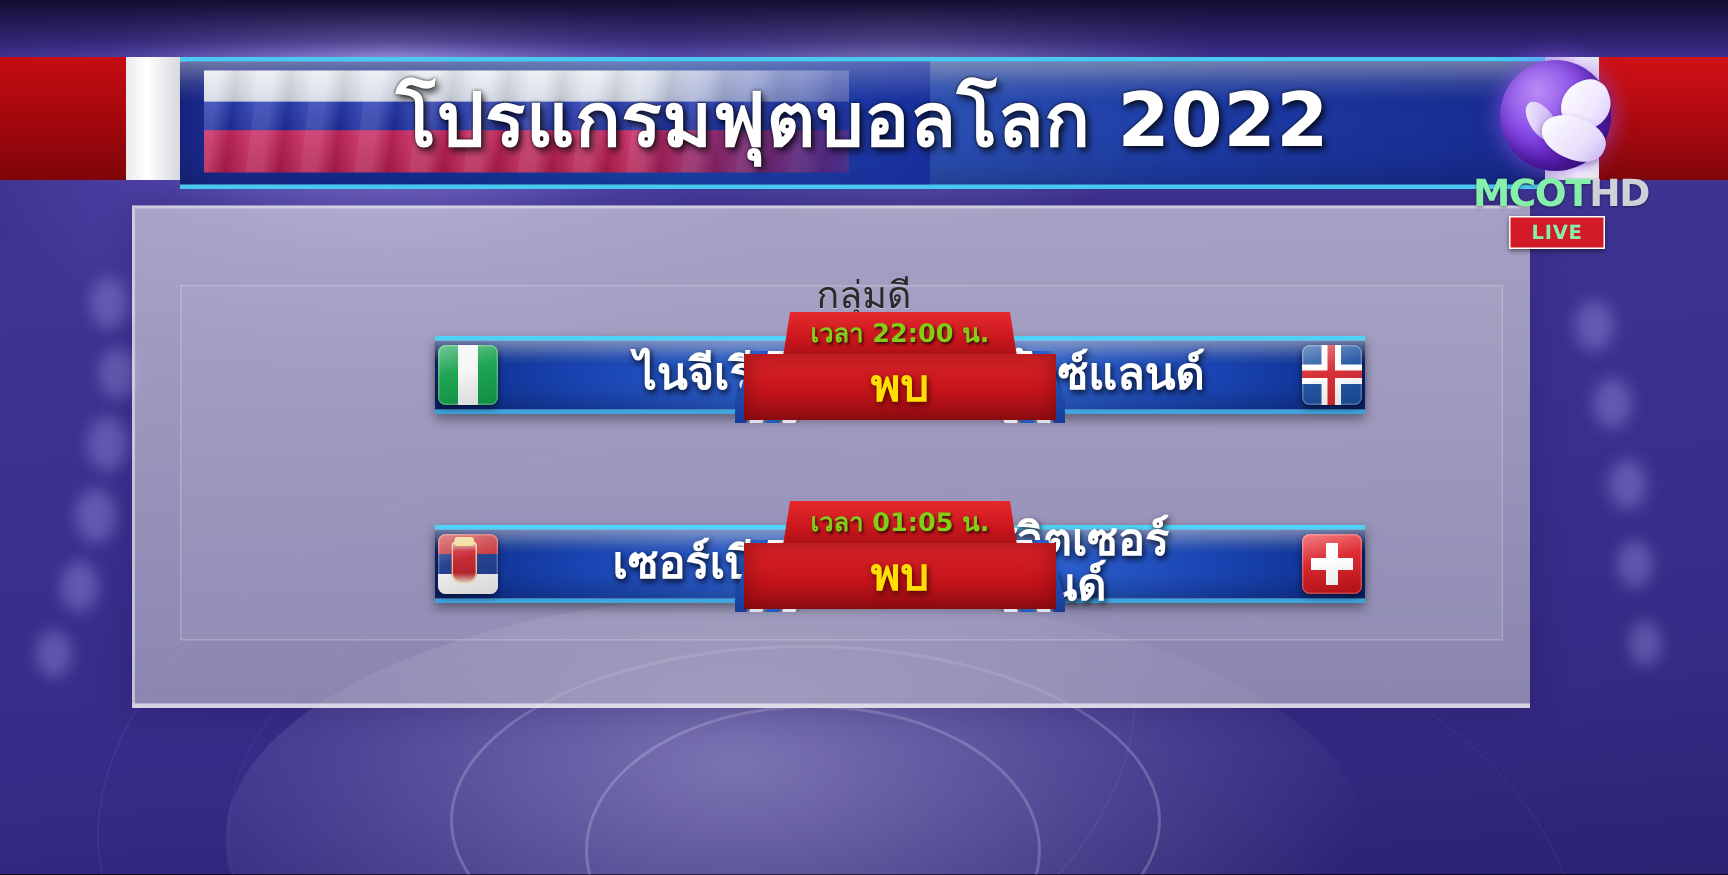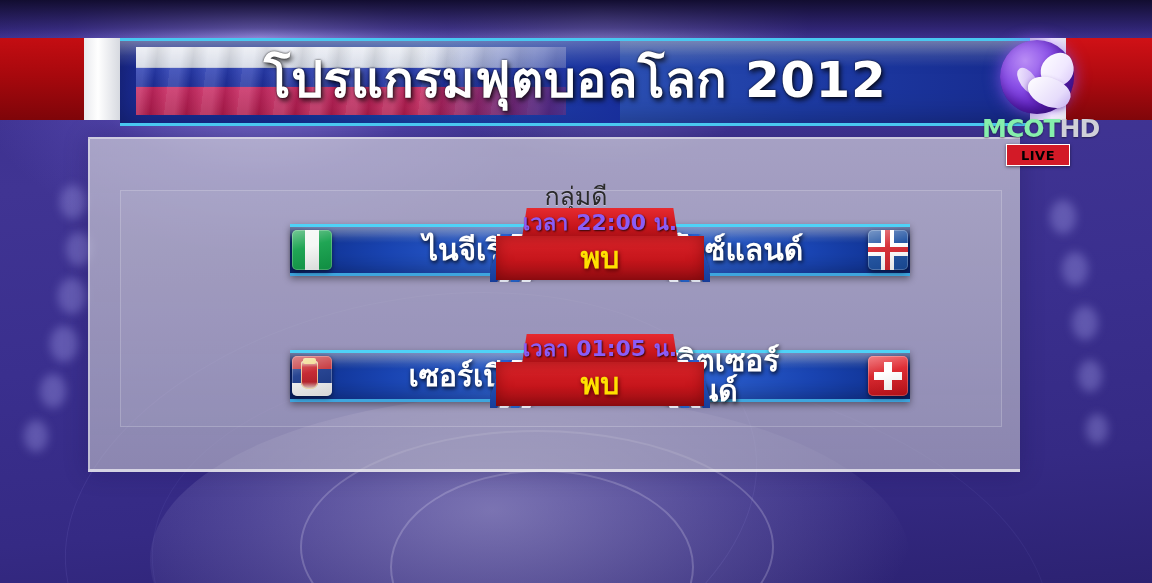--- a/index.html
+++ b/index.html
@@ -85,21 +85,21 @@
   .logo-swirl-b{position:absolute;left:27px;top:38px;width:44px;height:28px;border-radius:55% 45% 50% 50%;
     background:linear-gradient(110deg,#ffffff 0%,#e6dcfb 70%,#c6b0f0 100%);
     transform:rotate(24deg);box-shadow:0 2px 5px rgba(60,10,120,.4);}
   .logo-swirl-c{position:absolute;left:20px;top:26px;width:16px;height:30px;border-radius:50%;
     background:linear-gradient(120deg,rgba(255,255,255,.9),rgba(220,205,250,.55));transform:rotate(-35deg);}
   .logo-text{position:absolute;left:-4px;top:80px;width:104px;text-align:center;
     font-size:25px;font-weight:bold;line-height:1;letter-spacing:-1px;}
   .logo-text .mcot{color:#86efac;text-shadow:0 1px 2px rgba(0,0,0,.45);}
   .logo-text .hd{color:#cfd0d8;text-shadow:0 1px 2px rgba(0,0,0,.45);}
   .live-badge{position:absolute;left:20px;top:108px;width:62px;height:20px;
-    background:#d31a27;border:1px solid #ffffff;color:#000000;font-size:13px;font-weight:bold;
+    background:#d31a27;border:1px solid #ffffff;color:#86efac;font-size:13px;font-weight:bold;
     display:flex;align-items:center;justify-content:center;letter-spacing:.5px;
     box-shadow:0 1px 3px rgba(0,0,0,.5);}
 
   
   .match{position:absolute;left:0;width:1152px;height:110px;}
   .group-label{position:absolute;left:0;top:0;width:1152px;text-align:center;
     font-size:25px;color:#2a2a2a;font-weight:normal;line-height:1;
     text-shadow:0 1px 0 rgba(255,255,255,.35);}
 
   
@@ -143,21 +143,21 @@
   .f-swiss .pv{position:absolute;left:16px;top:6px;width:8px;height:28px;background:#fff;}
   .f-swiss .ph{position:absolute;left:6px;top:16px;width:28px;height:8px;background:#fff;}
 
   
   .center-badge{position:absolute;left:496px;top:24px;width:208px;height:72px;}
   .cb-top{position:absolute;left:26px;top:0;width:156px;height:30px;
     background:linear-gradient(180deg,#e62a2f 0%,#c9161c 60%,#a81016 100%);
     clip-path:polygon(3% 0%, 97% 0%, 100% 100%, 0% 100%);
     box-shadow:0 1px 3px rgba(0,0,0,.5);}
   .cb-time{position:absolute;left:26px;top:0;width:156px;height:30px;display:flex;
-    align-items:center;justify-content:center;color:#8b5cf6;font-size:22px;font-weight:bold;
+    align-items:center;justify-content:center;color:#84cc16;font-size:17px;font-weight:bold;
     line-height:1;text-shadow:1px 1px 2px rgba(0,0,0,.75);}
   .cb-body{position:absolute;left:0;top:28px;width:208px;height:44px;
     background:linear-gradient(180deg,#e1262c 0%,#c5151b 55%,#9d0e14 100%);
     clip-path:polygon(0% 0%, 100% 0%, 100% 100%, 0% 100%);
     box-shadow:inset 0 0 16px rgba(80,0,0,.5),0 3px 6px rgba(0,0,0,.45);}
   .cb-vs{position:absolute;left:0;top:28px;width:208px;height:44px;display:flex;
     align-items:center;justify-content:center;color:#ffe000;font-size:30px;font-weight:bold;
     line-height:1;text-shadow:1px 2px 4px rgba(70,0,0,.9);}
   
   .swoosh{position:absolute;top:26px;width:54px;height:48px;overflow:hidden;}
@@ -202,21 +202,21 @@
   <div class="titlebar-wrap">
     <div class="tb-red-left"></div>
     <div class="tb-sil-left"></div>
     <div class="tb-red-right"></div>
     <div class="tb-sil-right"></div>
 
     <div class="titlebar">
       <div class="ru-flag"></div>
       <div class="ru-fade"></div>
       <div class="tb-gloss"></div>
-      <div class="title-text">โปรแกรมฟุตบอลโลก 2012</div>
+      <div class="title-text">โปรแกรมฟุตบอลโลก 2022</div>
     </div>
   </div>
 
   <div class="logo-wrap">
     <div class="logo-ball">
       <div class="logo-swirl-c"></div>
       <div class="logo-swirl-a"></div>
       <div class="logo-swirl-b"></div>
     </div>
     <div class="logo-text">

